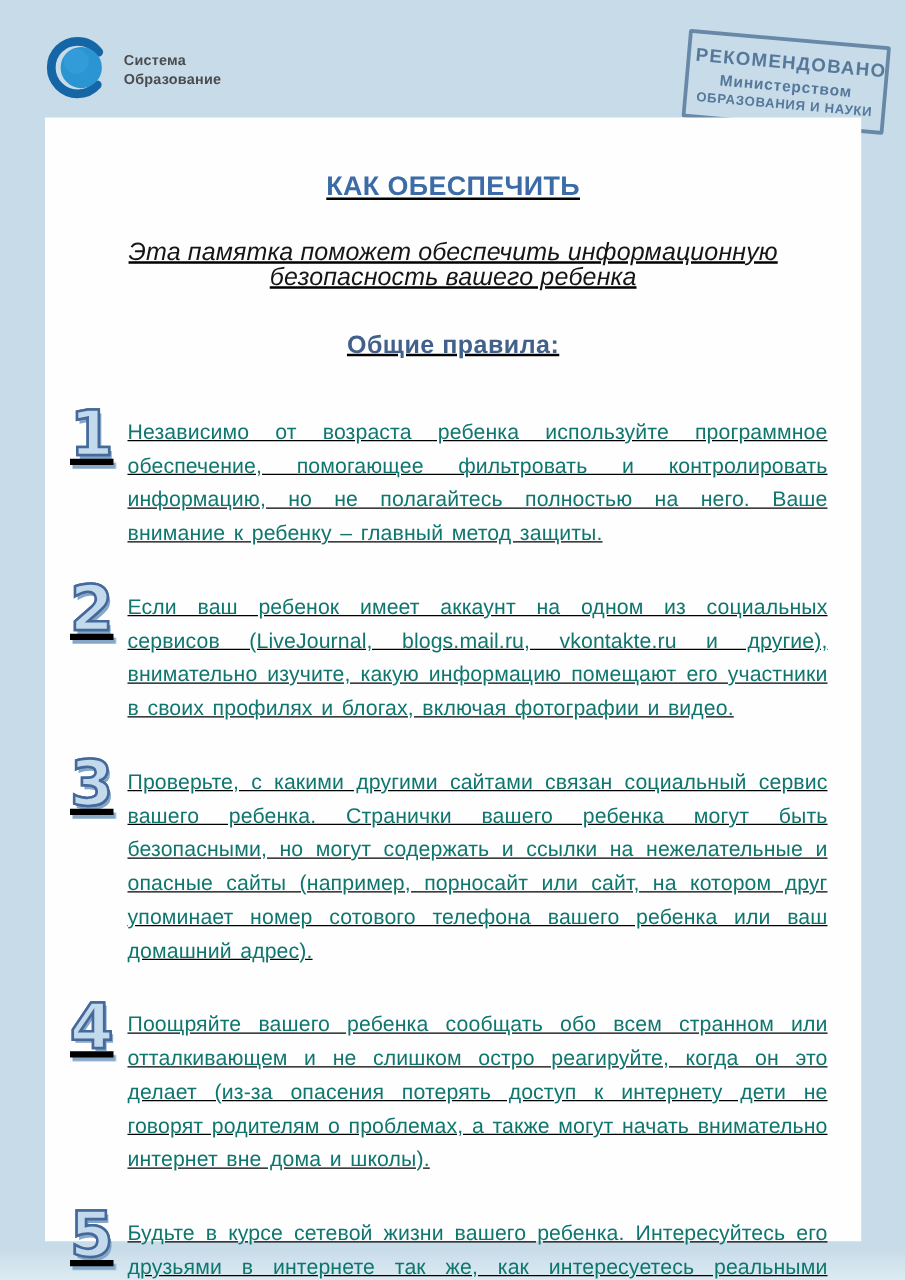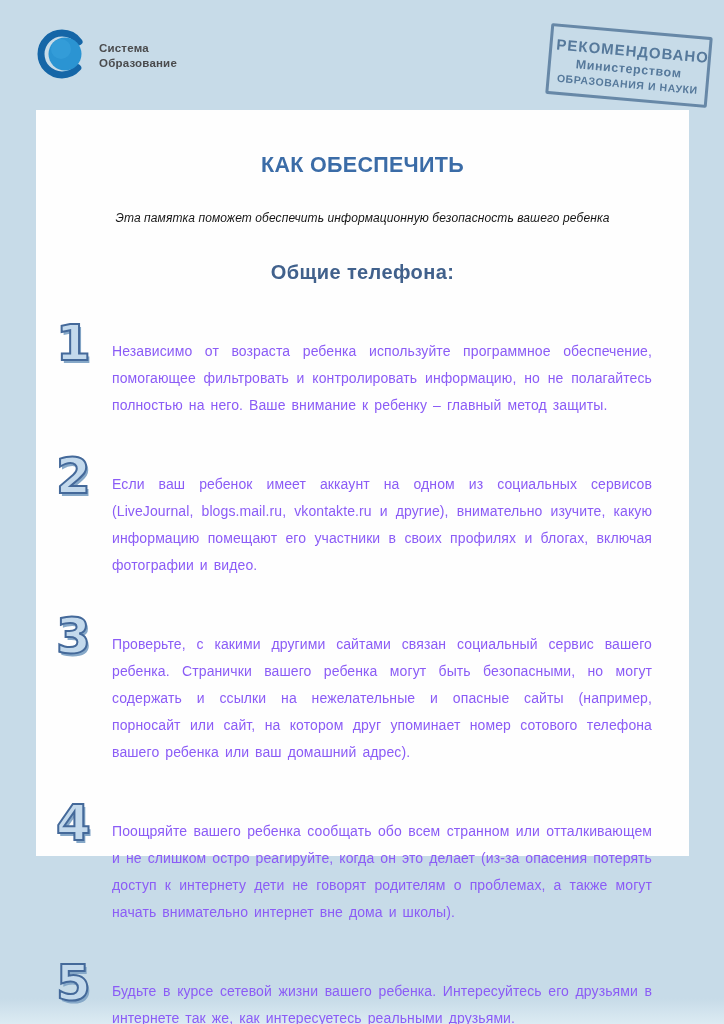--- a/index.html
+++ b/index.html
@@ -35,37 +35,38 @@
     text-align: center;
     color: #4e7296;
     opacity: 0.93;
   }
   .stamp-line1 { font-size: 15px; font-weight: bold; letter-spacing: 1px; }
   .stamp-line2 { font-size: 12.5px; font-weight: bold; margin-top: 3px; letter-spacing: 0.6px; }
   .stamp-line3 { font-size: 10.5px; font-weight: bold; margin-top: 2px; letter-spacing: 0.6px; }
 
   
   .card {
-    position: absolute; left: 36px; top: 110px;
-    width: 653px; height: 746px;
+    position: absolute; left: 36px; top: 94px;
+    width: 653px; height: 899px;
     background: #fefefe;
+    text-decoration: underline;
   }
   .doc-title {
     margin: 41px 14px 0;
     text-align: center;
     font-weight: bold;
     font-size: 21.5px; line-height: 28px;
     color: #3b6ca7;
     letter-spacing: 0.3px;
   }
   .doc-subtitle {
     margin: 29px 16px 0;
     text-align: center;
     font-style: italic;
-    font-size: 12px; line-height: 20px;
+    font-size: 20px; line-height: 20px;
     color: #151515;
     letter-spacing: 0.1px;
   }
   .section-heading {
     margin: 33px 0 0;
     text-align: center;
     font-weight: bold;
     font-size: 20px;
     color: #41618c;
     letter-spacing: 0.4px;
@@ -85,26 +86,26 @@
     width: 42px;
     margin-top: -7px;
     font-family: "DejaVu Sans", sans-serif;
     font-weight: bold;
     font-size: 50px; line-height: 52px;
     color: #c3d9ec;
     -webkit-text-stroke: 2px #44699a;
     text-shadow: 2px 3px 0 #86a8c8;
   }
   .rule-text {
-    margin: 14px;
+    margin: 4px;
     width: 568px;
     text-align: justify;
-    font-size: 14px;
+    font-size: 17px;
     line-height: 27px;
-    color: #8b5cf6;
+    color: #0f766e;
     letter-spacing: 0.1px;
     word-spacing: 2px;
   }
 </style>
 </head>
 <body>
 
 <div class="logo">
   <span>
     <svg width="54" height="54" viewBox="0 0 54 54" aria-hidden="true">
@@ -125,21 +126,21 @@
   <div class="stamp-line3">ОБРАЗОВАНИЯ И НАУКИ</div>
 </div>
 
 <div class="card">
   <div class="doc-title">
     <div>КАК ОБЕСПЕЧИТЬ</div>
   </div>
 
   <div class="doc-subtitle">Эта памятка поможет обеспечить информационную безопасность вашего ребенка</div>
 
-  <div class="section-heading">Общие телефона:</div>
+  <div class="section-heading">Общие правила:</div>
 
   <div class="rules">
   <div class="rule">
     <div class="rule-num">1</div>
     <p class="rule-text">Независимо от возраста ребенка используйте программное обеспечение, помогающее фильтровать и контролировать информацию, но не полагайтесь полностью на него. Ваше внимание к ребенку – главный метод защиты.</p>
   </div>
 
   <div class="rule">
     <div class="rule-num">2</div>
     <p class="rule-text">Если ваш ребенок имеет аккаунт на одном из социальных сервисов (LiveJournal, blogs.mail.ru, vkontakte.ru и другие), внимательно изучите, какую информацию помещают его участники в своих профилях и блогах, включая фотографии и видео.</p>

